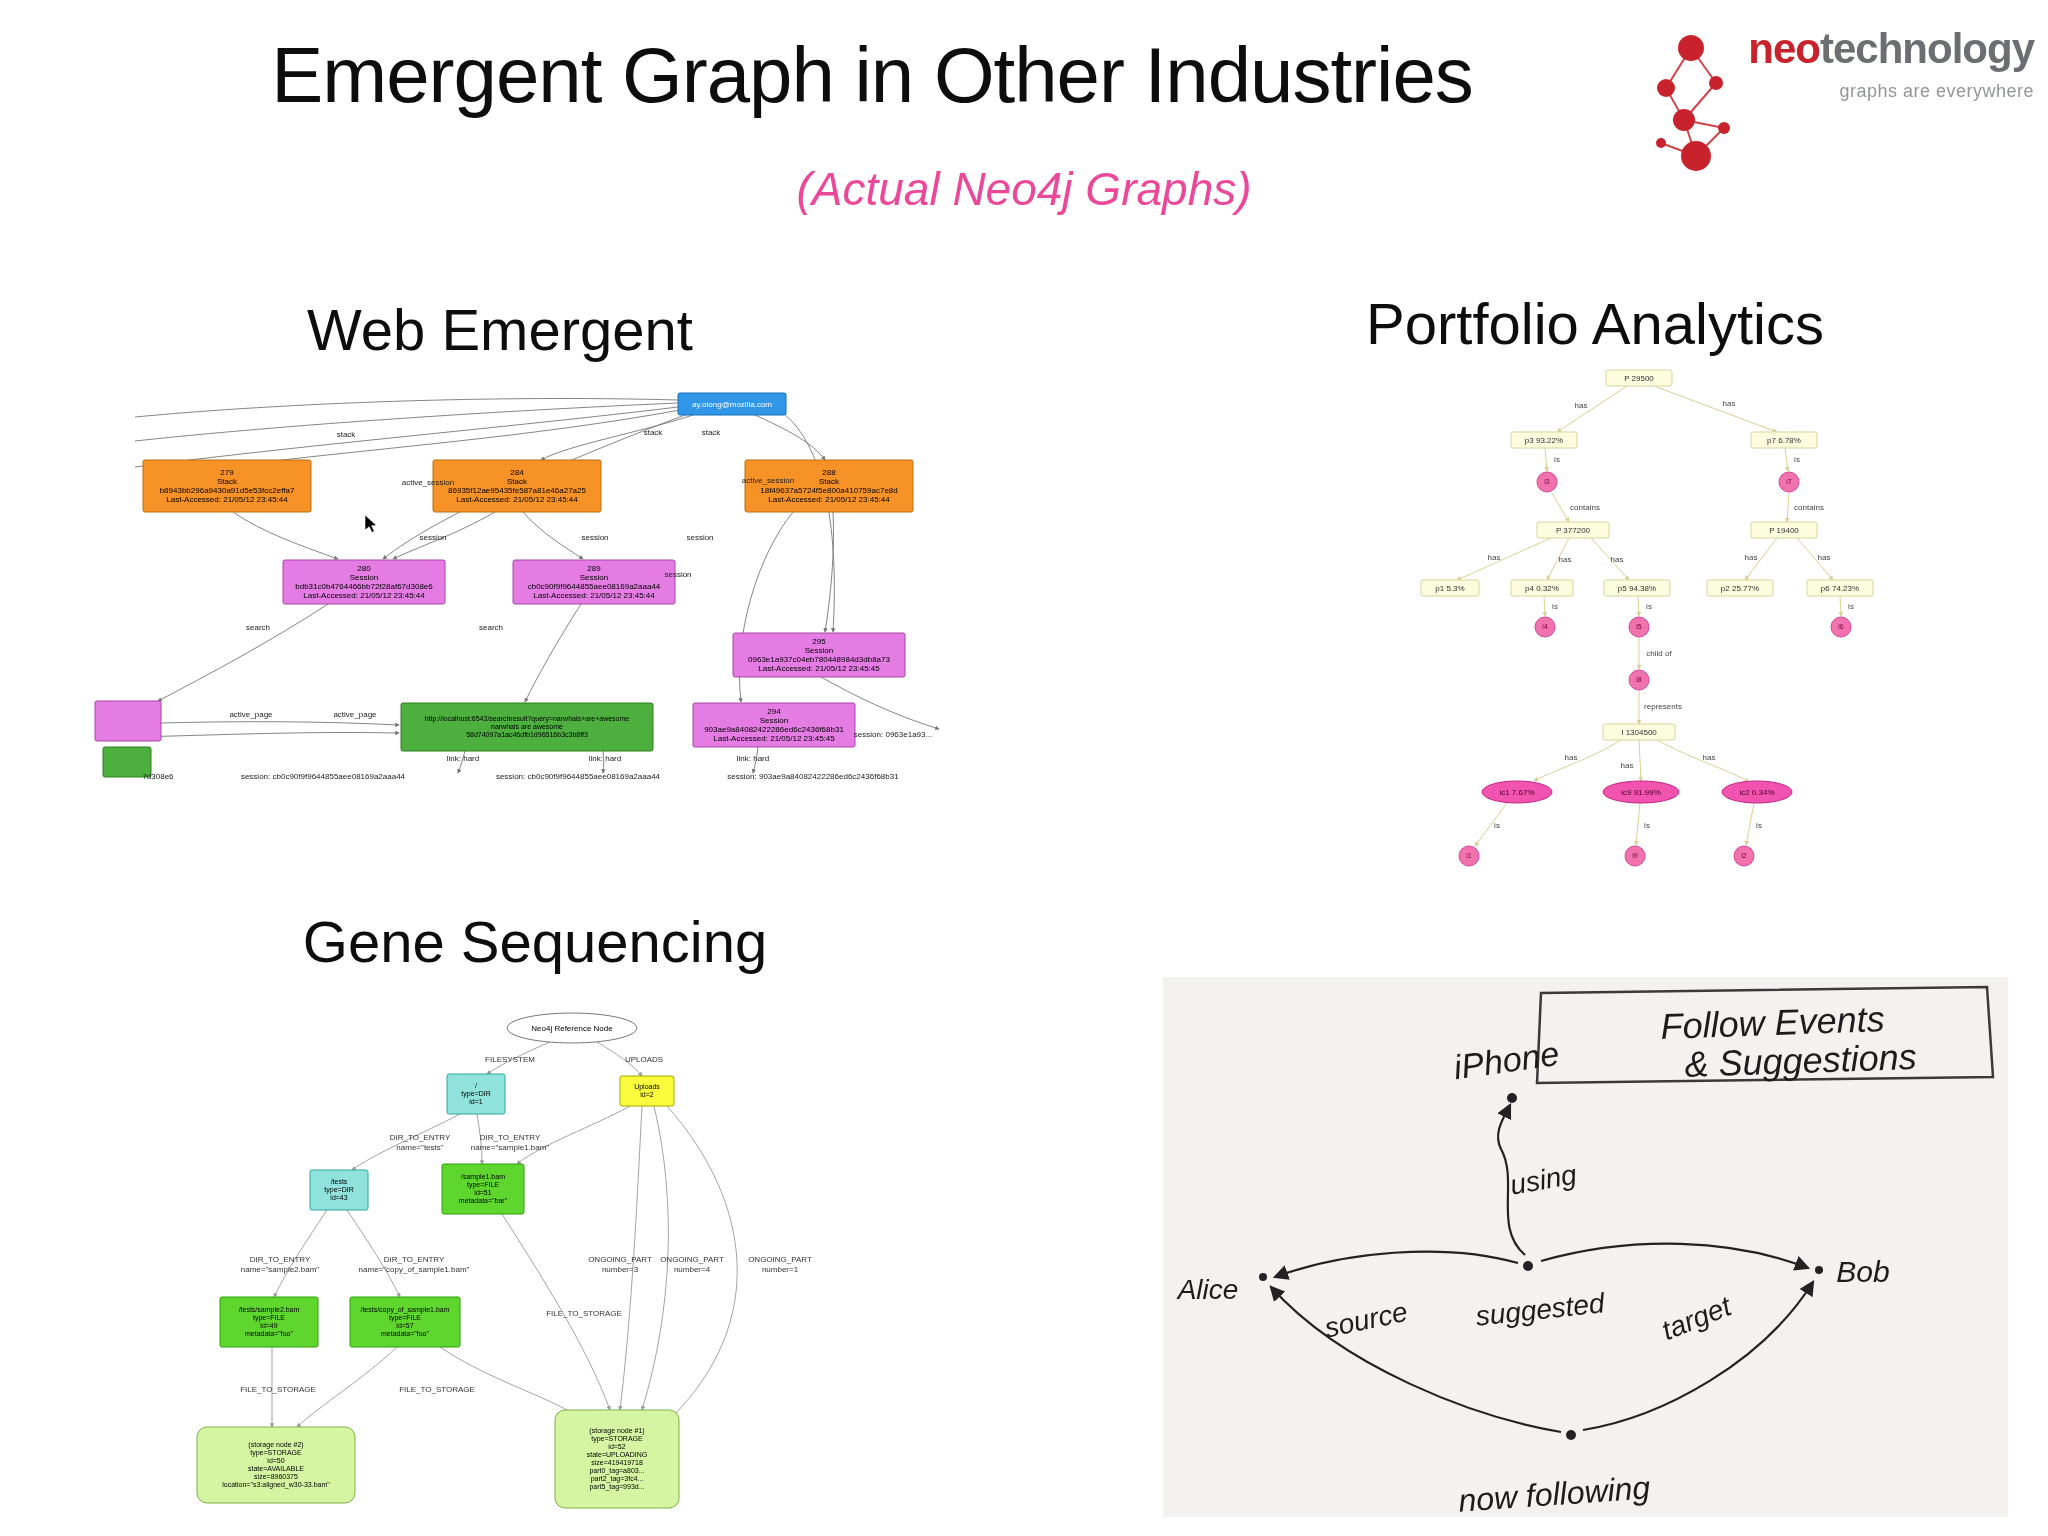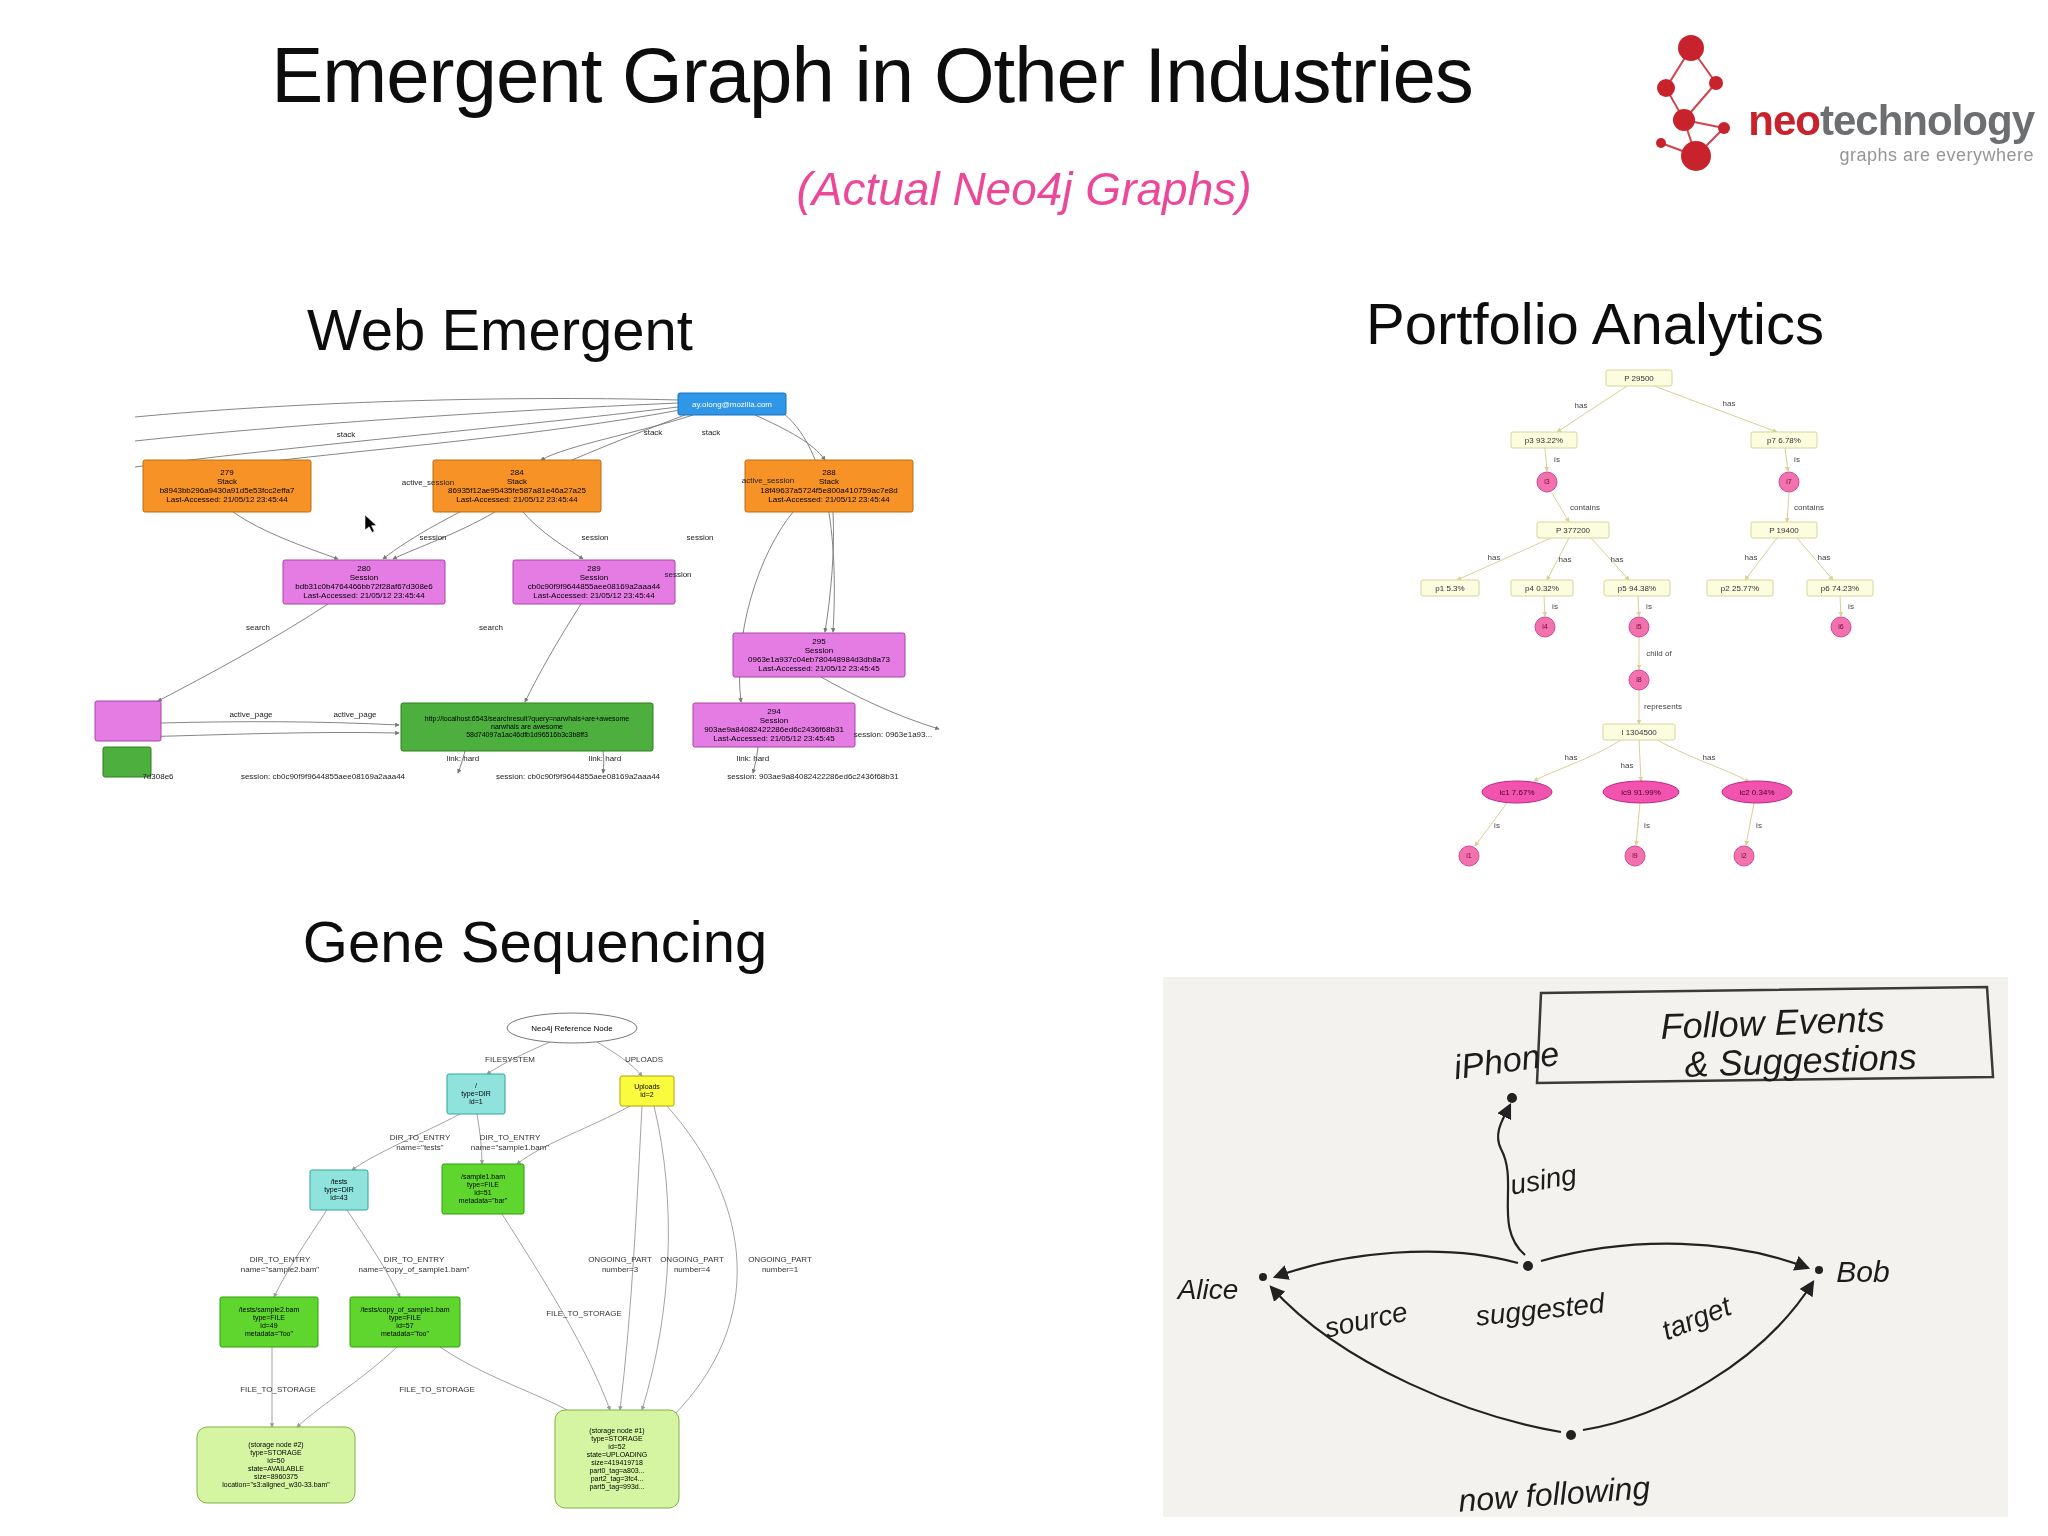--- a/index.html
+++ b/index.html
@@ -11,26 +11,26 @@
   .subtitle{position:absolute;top:162px;left:0;width:2048px;text-align:center;
          font-size:46px;font-style:italic;font-weight:400;color:#ec4899}
   .sec{position:absolute;font-size:58px;font-weight:400;text-align:center;color:#0d0d0d}
   .h-web{top:296px;left:150px;width:700px}
   .h-portfolio{top:290px;left:1190px;width:810px}
   .h-gene{top:908px;left:160px;width:750px}
   .h-mobile{top:900px;left:1170px;width:840px}
   .graph{position:absolute;overflow:visible}
   .graph text{font-family:"Liberation Sans",sans-serif}
   .hand{font-family:"DejaVu Serif",serif;font-style:italic;fill:#1c1c1c}
-  .logo{position:absolute;top:28px;right:14px;display:flex;align-items:flex-end;gap:0}
+  .logo{position:absolute;top:28px;right:14px;display:flex;align-items:flex-start;gap:0}
   .logo-text{padding-bottom:14px}
   .brand{font-size:42px;font-weight:700;letter-spacing:-1px;line-height:1}
   .brand-neo{color:#c8232c}
   .brand-tech{color:#6d6e71}
-  .tagline{font-size:18px;color:#939598;text-align:right;margin-top:3px;letter-spacing:.5px}
+  .tagline{font-size:18px;color:#939598;text-align:right;margin-top:11px;letter-spacing:.5px}
 </style>
 </head>
 <body>
 
 <div id="slide">
 
   <h1 class="title">Emergent Graph in Other Industries</h1>
   <div class="subtitle">(Actual Neo4j Graphs)</div>
 
   <div class="logo">

